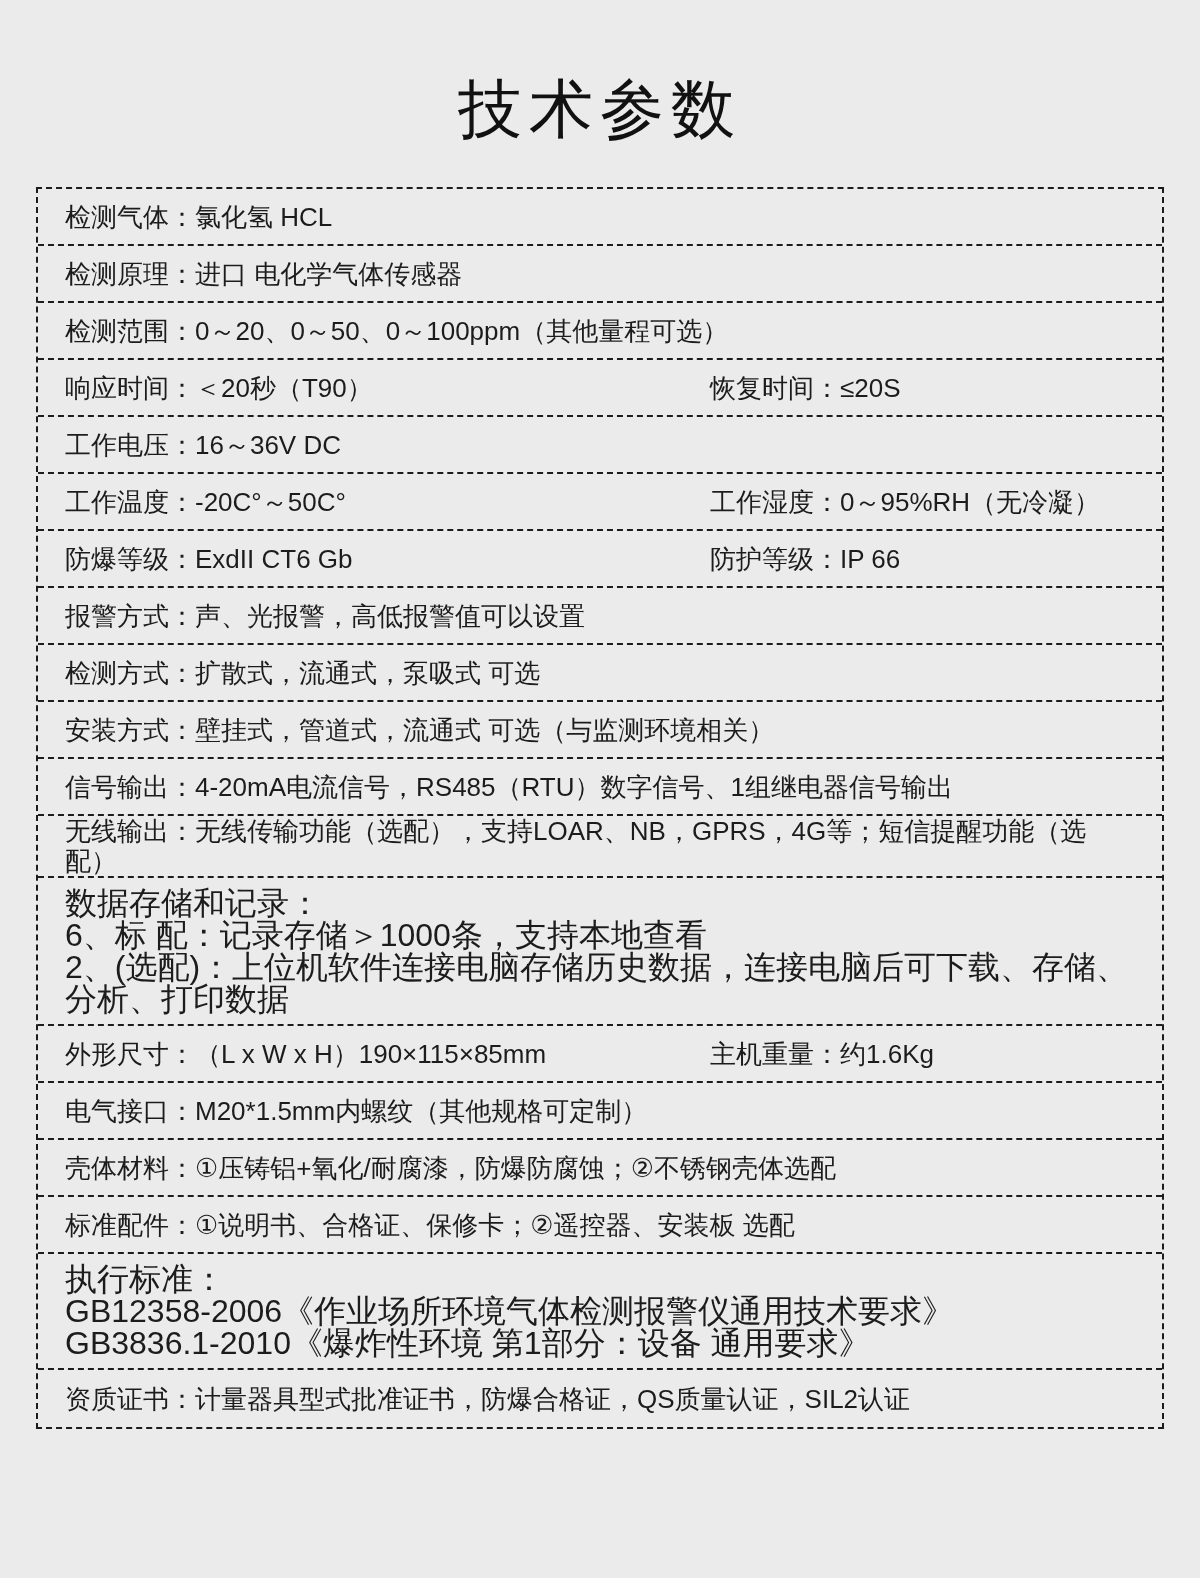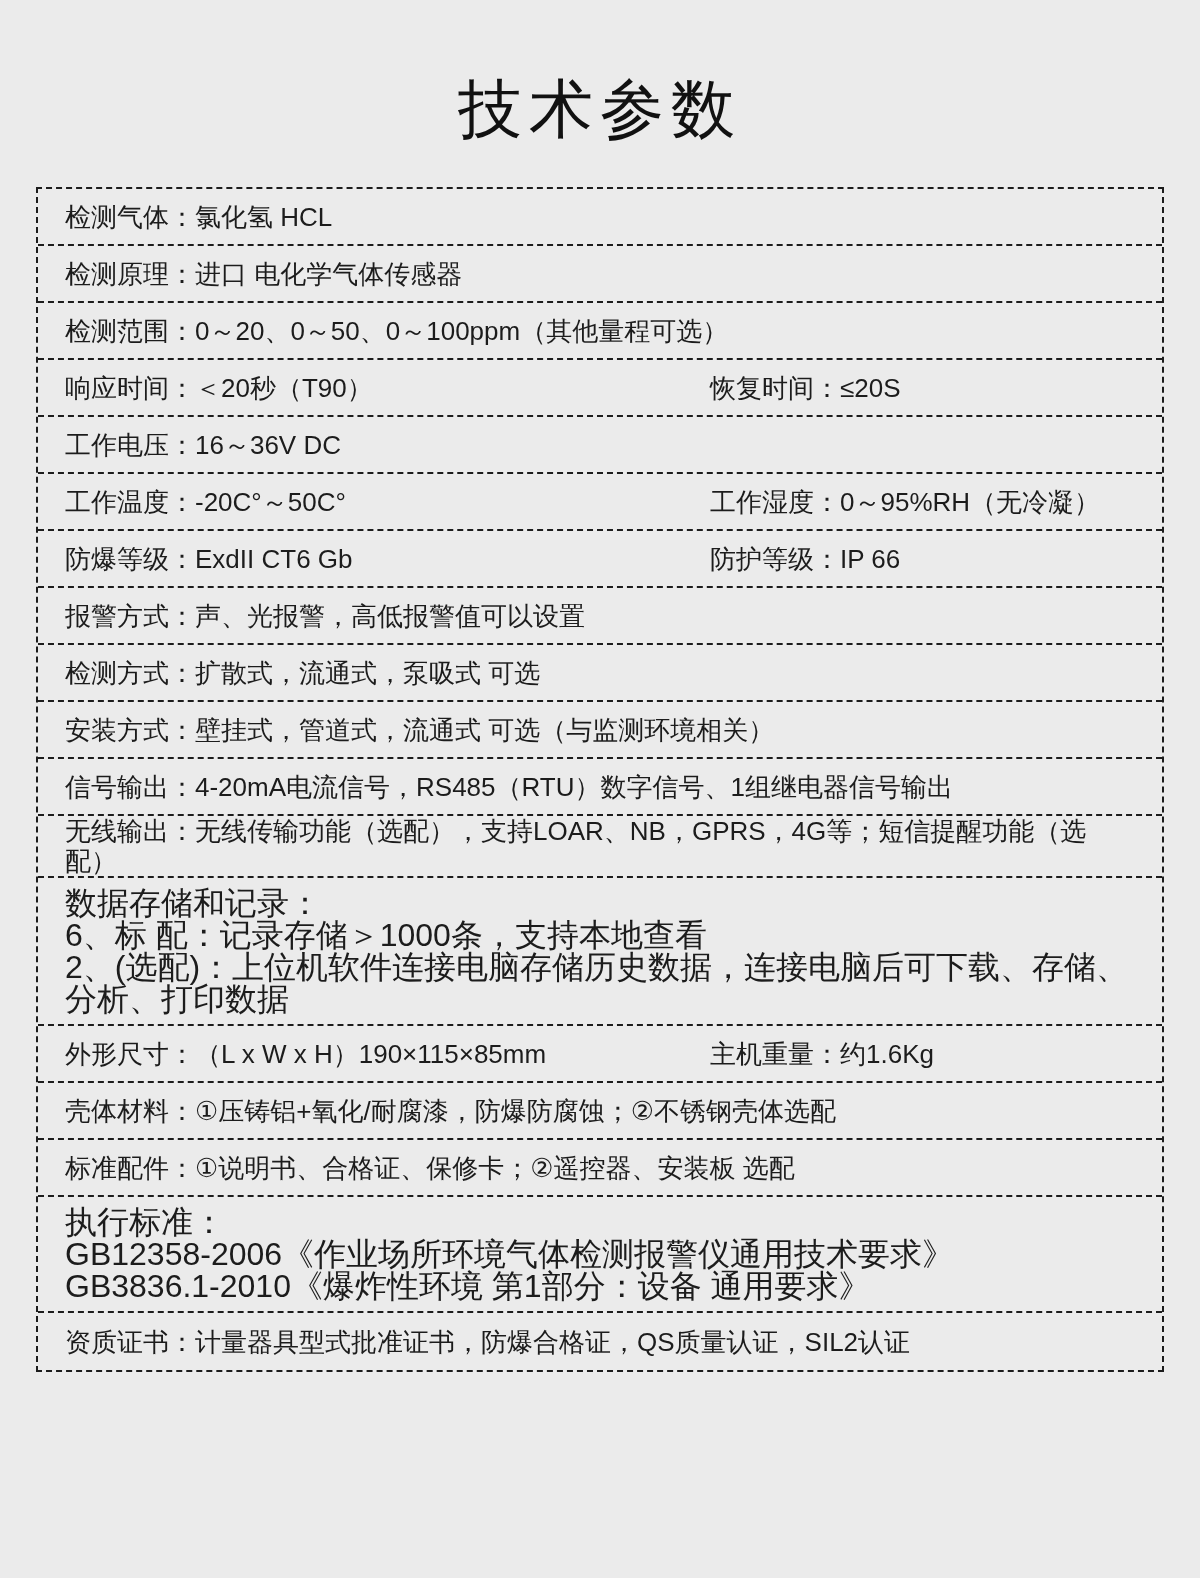--- a/index.html
+++ b/index.html
@@ -113,20 +113,23 @@
     <div class="line">数据存储和记录：</div>
     <div class="line">6、标 配：记录存储＞1000条，支持本地查看</div>
     <div class="line">2、(选配)：上位机软件连接电脑存储历史数据，连接电脑后可下载、存储、分析、打印数据</div>
   </div>
 
   <div class="row">
     <div class="cell-left">外形尺寸：（L x W x H）190×115×85mm</div>
     <div class="cell-right">主机重量：约1.6Kg</div>
   </div>
 
+  <div class="row">
+    <div class="cell-full">电气接口：M20*1.5mm内螺纹（其他规格可定制）</div>
+  </div>
 
   <div class="row">
     <div class="cell-full">壳体材料：①压铸铝+氧化/耐腐漆，防爆防腐蚀；②不锈钢壳体选配</div>
   </div>
 
   <div class="row">
     <div class="cell-full">标准配件：①说明书、合格证、保修卡；②遥控器、安装板 选配</div>
   </div>
 
   <div class="row row-multi">

